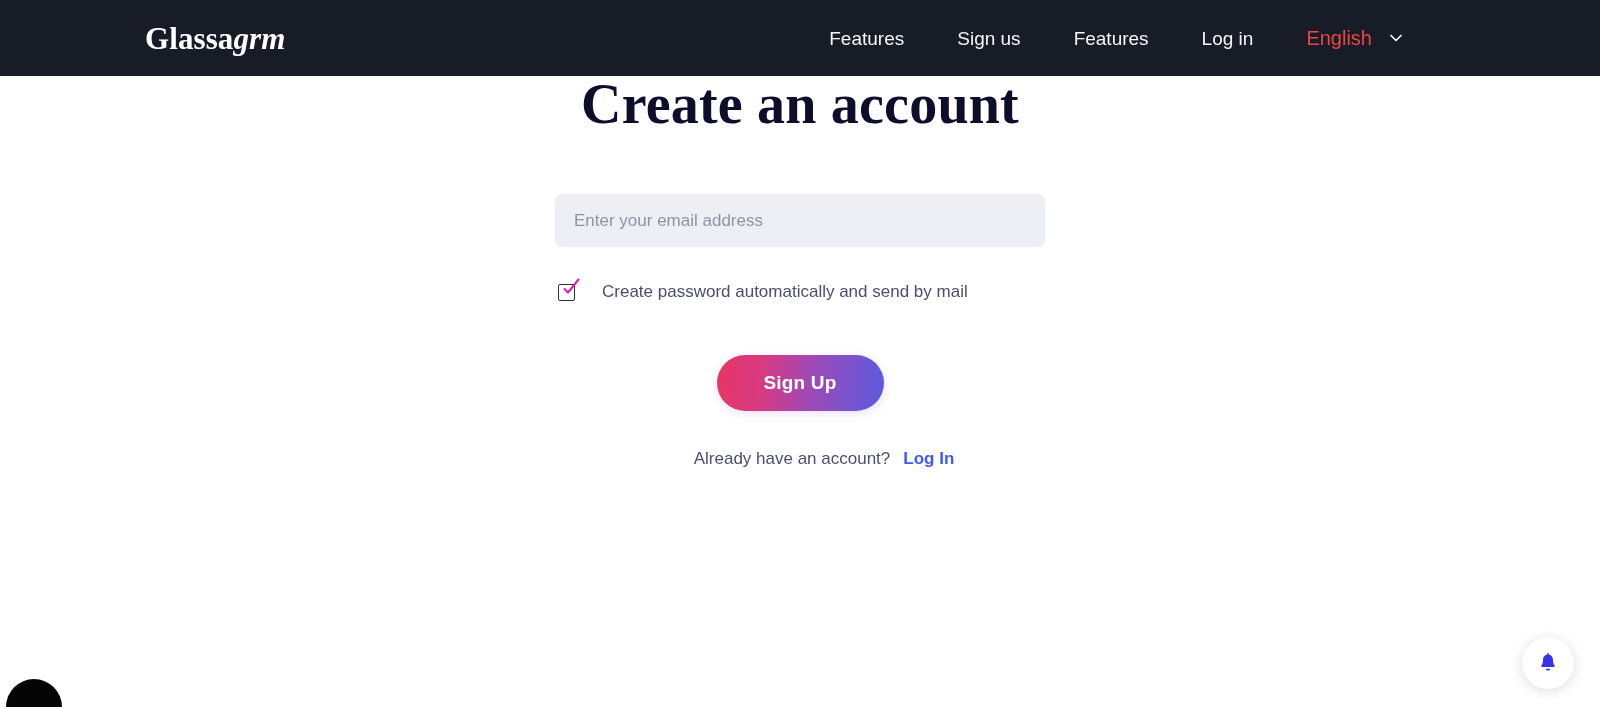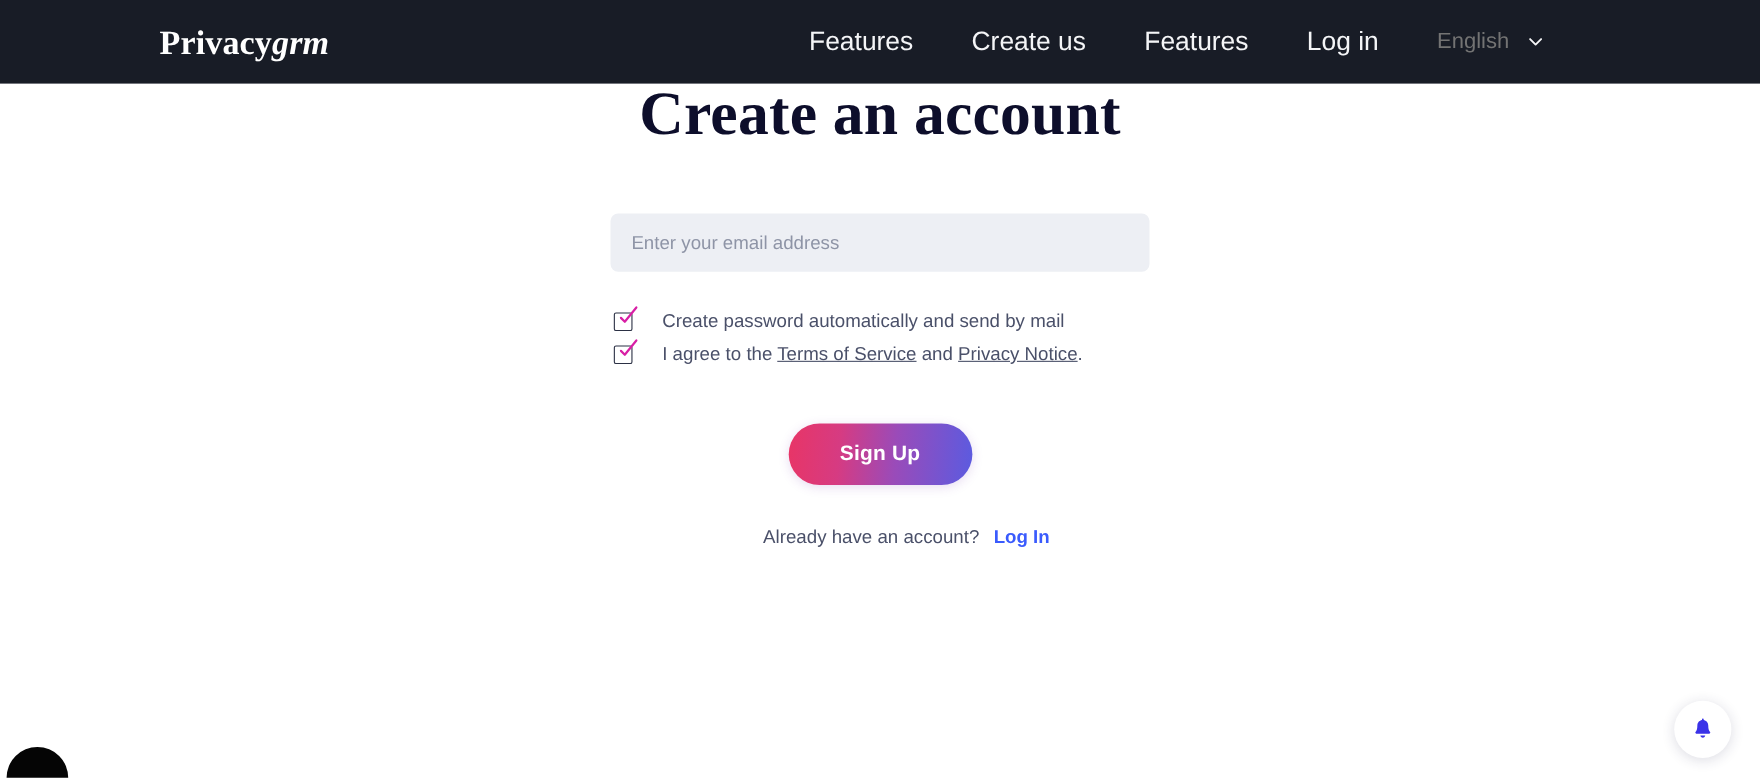--- a/index.html
+++ b/index.html
@@ -43,38 +43,38 @@
   }
   .main-nav {
     margin-left: auto;
     margin-right: 196px;
     display: flex;
     align-items: center;
     gap: 0;
   }
   .nav-link {
     color: #f4f5f7;
-    font-size: 24px;
+    font-size: 19px;
     line-height: 1;
     text-decoration: none;
     padding: 8px 0;
     margin-left: 53px;
     white-space: nowrap;
     cursor: pointer;
   }
   .nav-link:first-child { margin-left: 0; }
   .lang-switcher {
     display: flex;
     align-items: center;
     margin-left: 53px;
     cursor: pointer;
     gap: 16px;
   }
   .lang-label {
-    color: #737373;
+    color: #ef4444;
     font-size: 20px;
     line-height: 1;
     white-space: nowrap;
   }
   .chevron-down {
     width: 16px;
     height: 16px;
     display: block;
   }
 
@@ -227,26 +227,26 @@
     border-radius: 50%;
     background: #050505;
     cursor: pointer;
   }
 </style>
 </head>
 <body>
 
 <header class="site-header">
   <div class="brand">
-    <span>Privacy</span><span class="brand-italic">grm</span>
+    <span>Glassa</span><span class="brand-italic">grm</span>
   </div>
 
   <nav class="main-nav">
     <a class="nav-link">Features</a>
-    <a class="nav-link">Create us</a>
+    <a class="nav-link">Sign us</a>
     <a class="nav-link">Features</a>
     <a class="nav-link">Log in</a>
 
     <div class="lang-switcher">
       <span class="lang-label">English</span>
       <span class="chevron-down">
         <svg viewBox="0 0 16 16" width="16" height="16" aria-hidden="true">
           <path d="M3 5.5 L8 10.5 L13 5.5" fill="none" stroke="#f4f5f7" stroke-width="1.7" stroke-linecap="round" stroke-linejoin="round"></path>
         </svg>
       </span>
@@ -269,31 +269,20 @@
           <span class="cb-frame"></span>
           <span class="cb-check">
             <svg viewBox="0 0 20 20" width="20" height="20" aria-hidden="true">
               <path d="M4.5 11 L8 14.5 L18.5 1.5" fill="none" stroke="#d81fa5" stroke-width="2" stroke-linecap="round" stroke-linejoin="round"></path>
             </svg>
           </span>
         </span>
         <span class="checkbox-label">Create password automatically and send by mail</span>
       </label>
 
-      <label class="checkbox-row">
-        <span class="checkbox-box">
-          <span class="cb-frame"></span>
-          <span class="cb-check">
-            <svg viewBox="0 0 20 20" width="20" height="20" aria-hidden="true">
-              <path d="M4.5 11 L8 14.5 L18.5 1.5" fill="none" stroke="#d81fa5" stroke-width="2" stroke-linecap="round" stroke-linejoin="round"></path>
-            </svg>
-          </span>
-        </span>
-        <span class="checkbox-label"><span>I agree to the </span><a class="inline-link">Terms of Service</a><span> and </span><a class="inline-link">Privacy Notice</a><span>.</span></span>
-      </label>
 
     </div>
 
     <div class="signup-wrap">
       <button class="signup-button">Sign Up</button>
     </div>
 
     <div class="login-row">
       <span class="login-prompt">Already have an account?</span>
       <a class="login-link">Log In</a>

